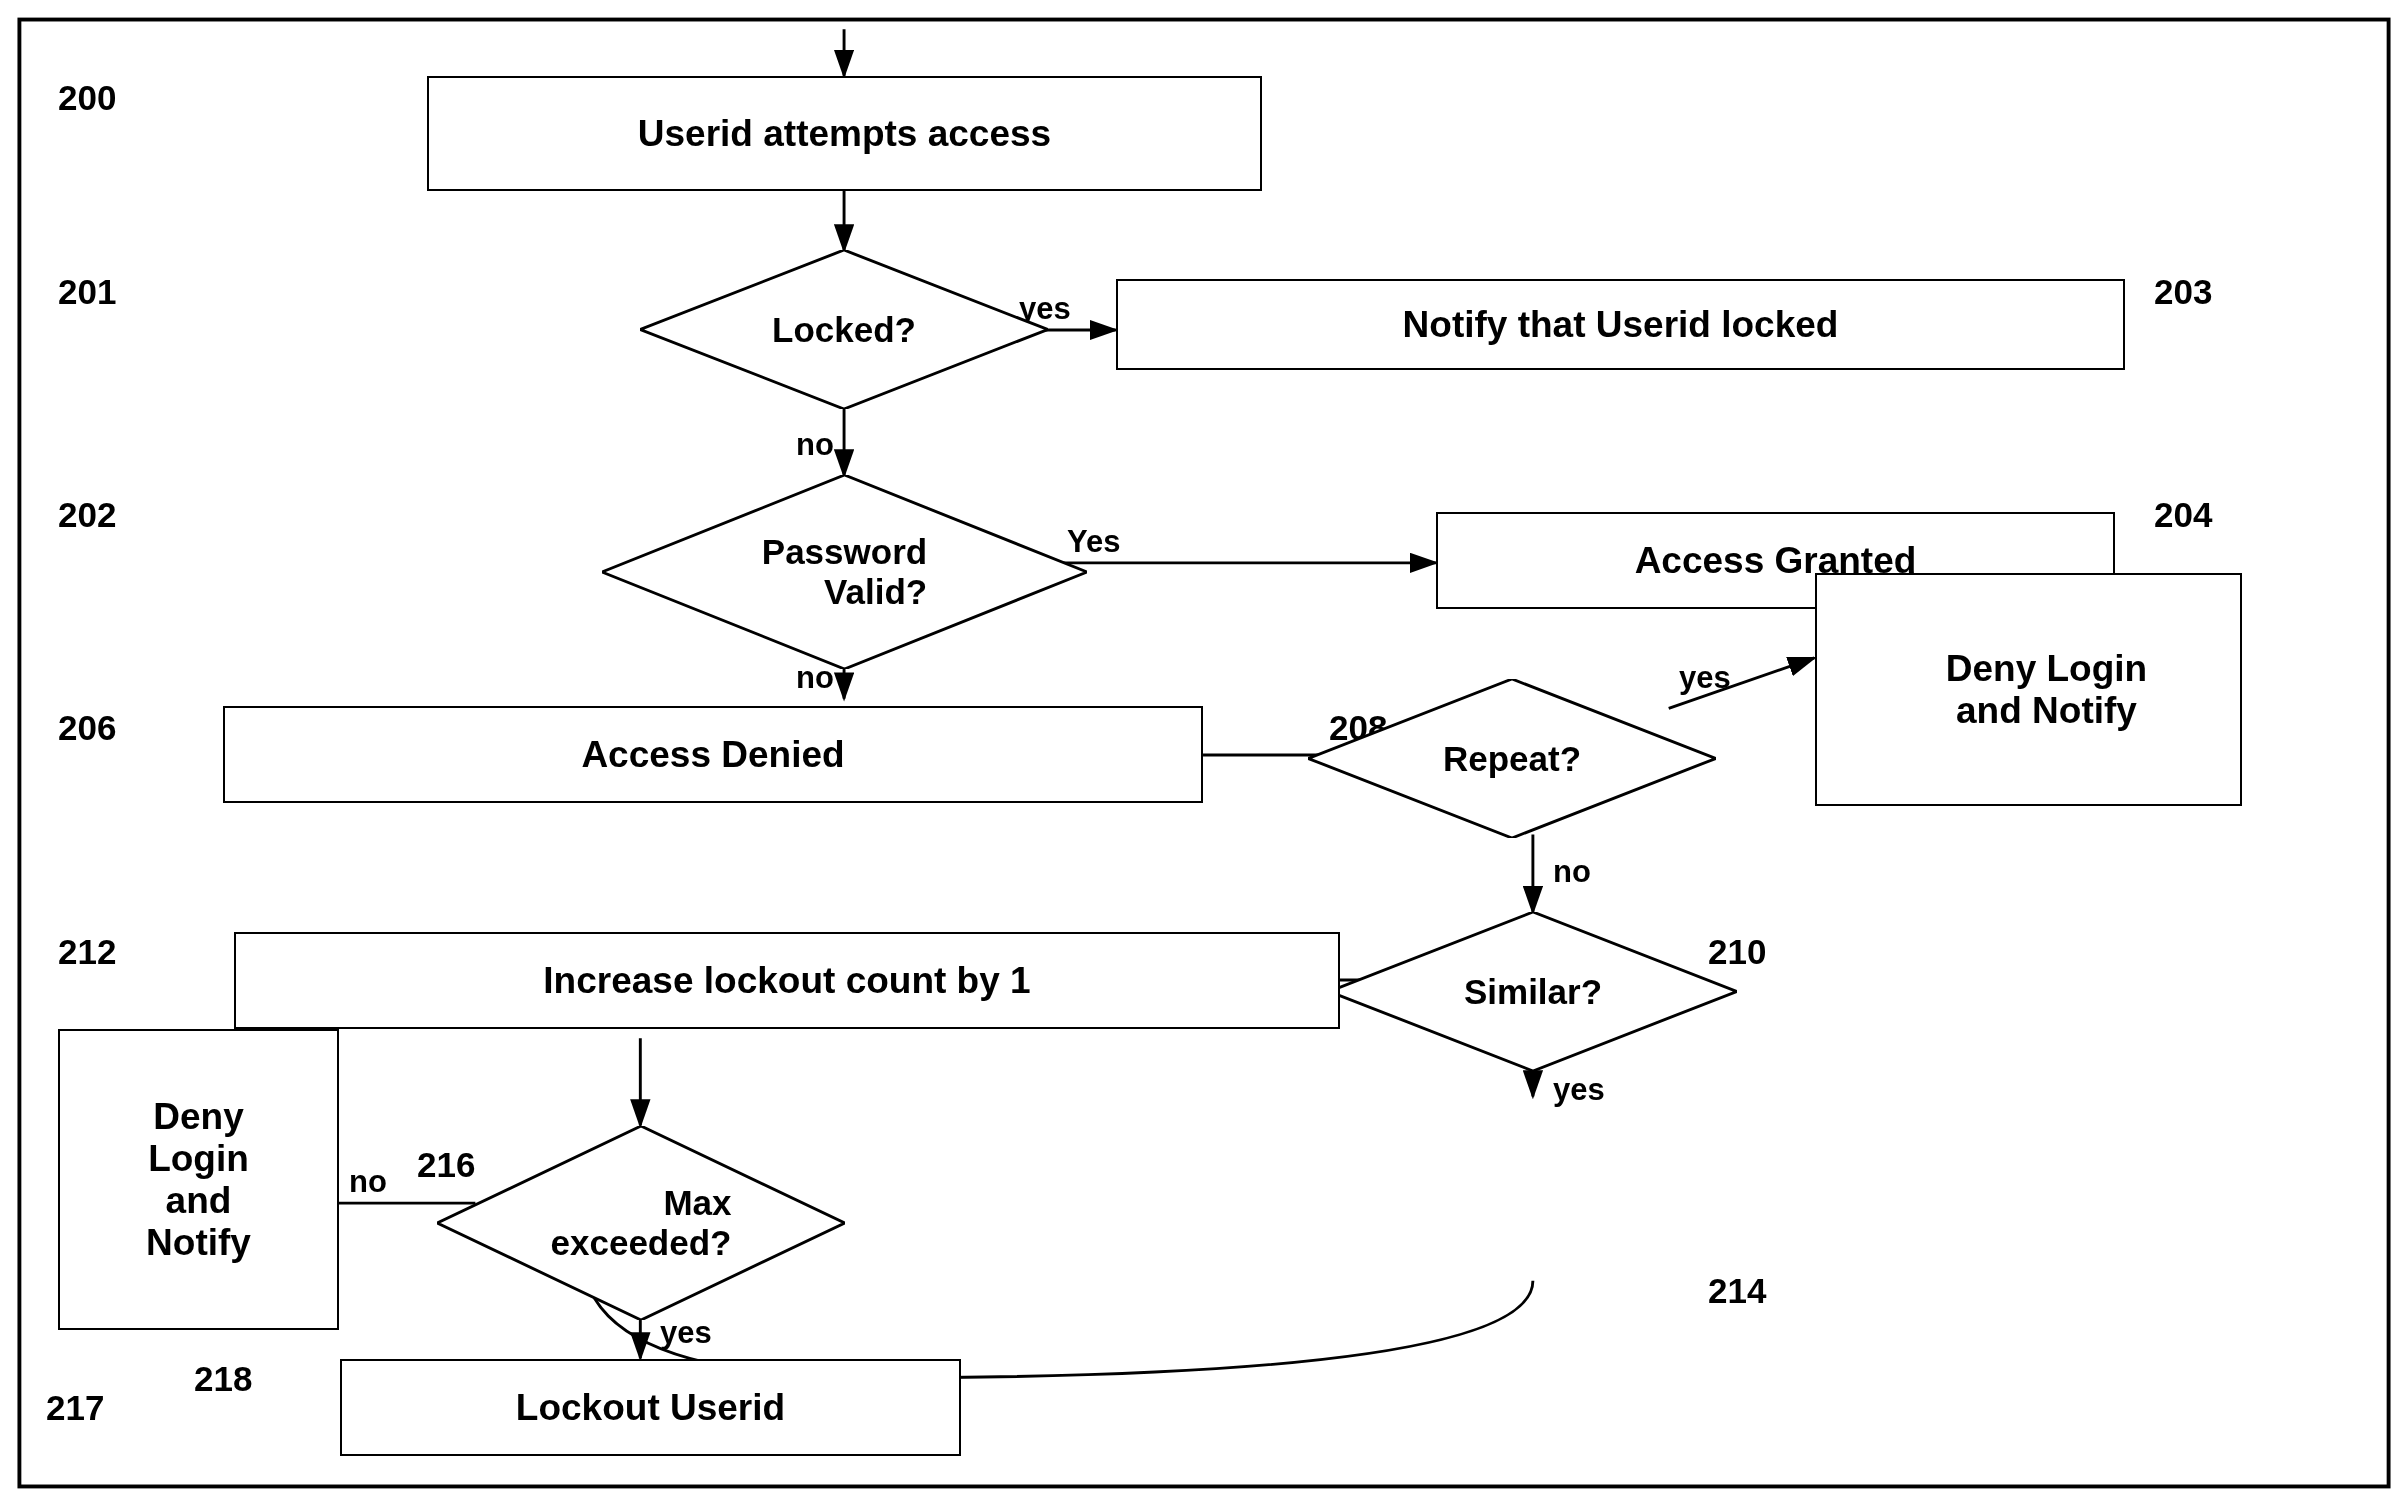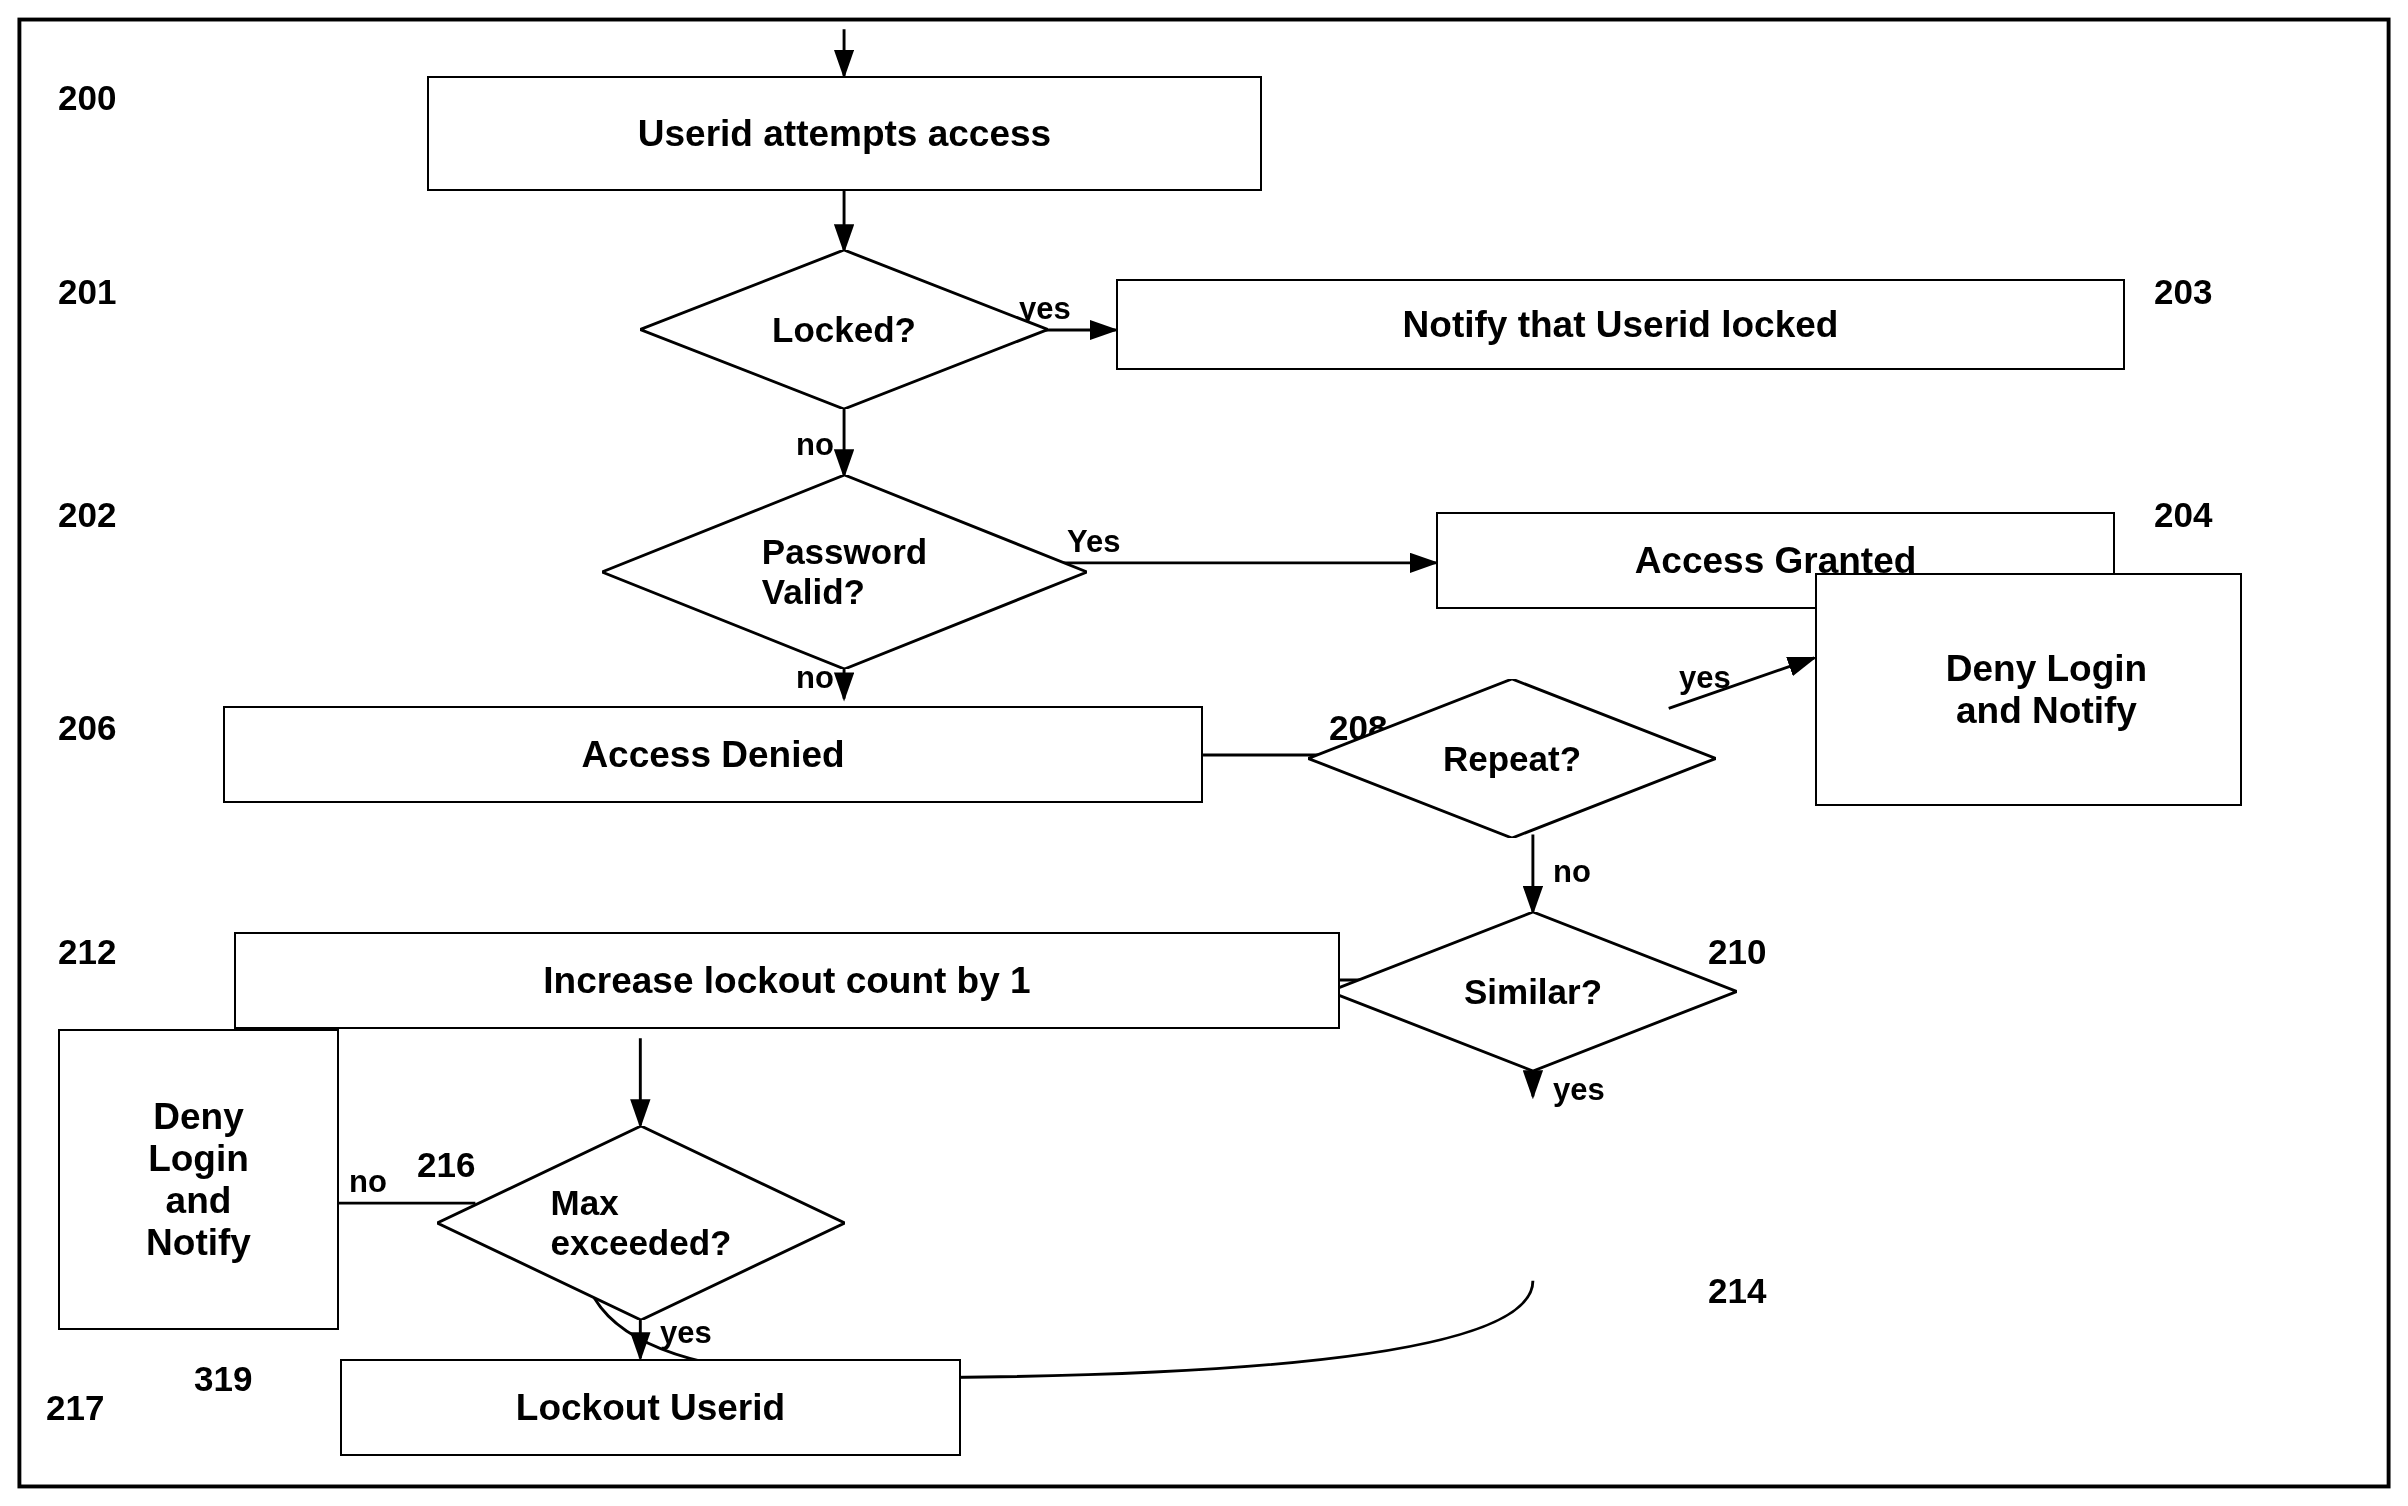--- a/index.html
+++ b/index.html
@@ -28,21 +28,21 @@
       text-align: center;
       font-size: 37px;
       font-weight: bold;
     }
     
     .diamond-wrap {
       position: absolute;
     }
     .diamond-label {
       position: absolute;
-      text-align: left;
+      text-align: right;
       font-size: 35px;
       font-weight: bold;
       display: flex;
       align-items: center;
       justify-content: center;
     }
     
     .svg-layer {
       position: absolute;
       top: 0; left: 0;
@@ -112,21 +112,21 @@
   <span class="label-num" style="left:2154px; top:272px;">203</span>
   <span class="label-num" style="left:2154px; top:495px;">204</span>
   <span class="label-num" style="left:2018px; top:592px;">209</span>
   <span class="label-num" style="left:58px; top:708px;">206</span>
   <span class="label-num" style="left:1329px; top:708px;">208</span>
   <span class="label-num" style="left:1708px; top:932px;">210</span>
   <span class="label-num" style="left:58px; top:932px;">212</span>
   <span class="label-num" style="left:1708px; top:1271px;">214</span>
   <span class="label-num" style="left:417px; top:1145px;">216</span>
   <span class="label-num" style="left:46px; top:1388px;">217</span>
-  <span class="label-num" style="left:194px; top:1359px;">319</span>
+  <span class="label-num" style="left:194px; top:1359px;">218</span>
 
   <span class="arrow-label" style="left:1019px; top:291px;">yes</span>
   <span class="arrow-label" style="left:796px; top:427px;">no</span>
   <span class="arrow-label" style="left:1067px; top:524px;">Yes</span>
   <span class="arrow-label" style="left:796px; top:660px;">no</span>
   <span class="arrow-label" style="left:1679px; top:660px;">yes</span>
   <span class="arrow-label" style="left:1553px; top:854px;">no</span>
   <span class="arrow-label" style="left:1135px; top:941px;">no</span>
   <span class="arrow-label" style="left:1553px; top:1072px;">yes</span>
   <span class="arrow-label" style="left:349px; top:1164px;">no</span>

